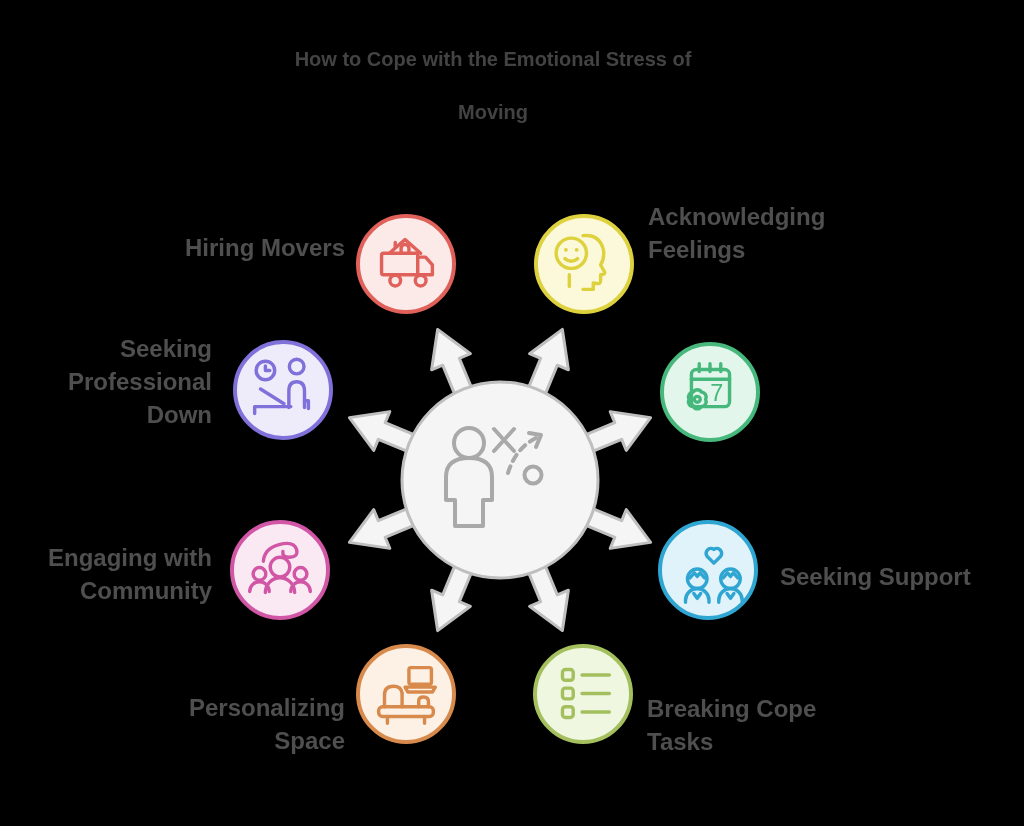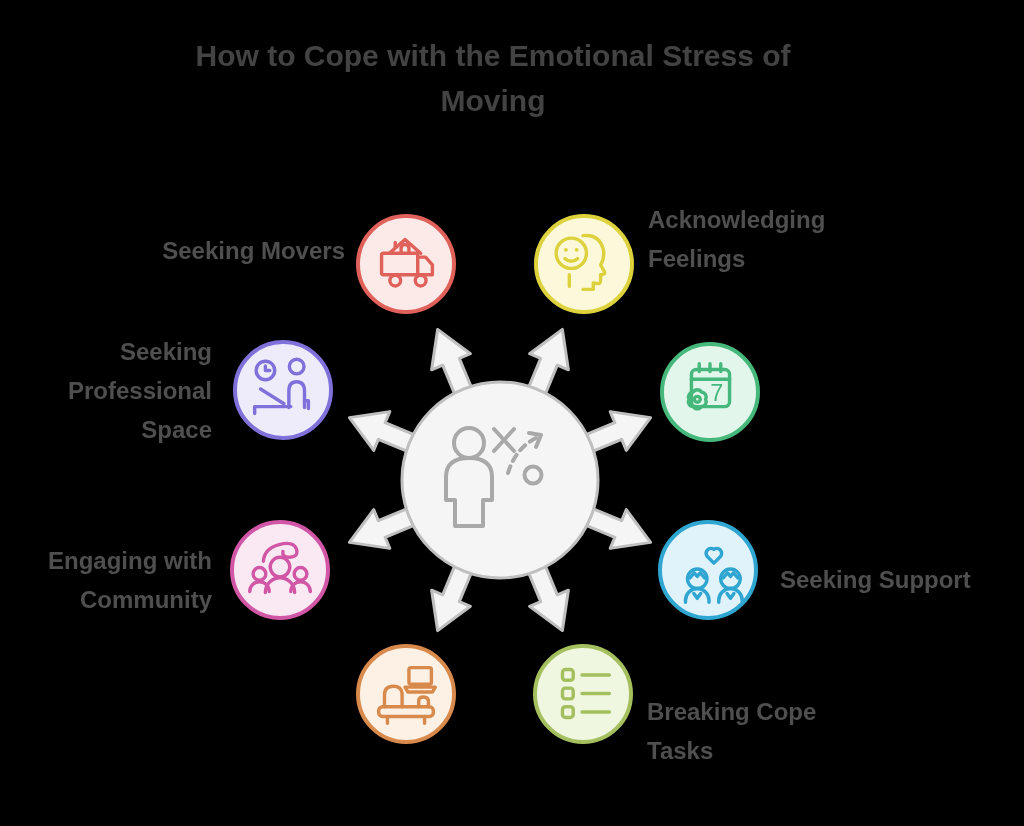--- a/index.html
+++ b/index.html
@@ -3,25 +3,25 @@
 <meta charset="utf-8">
 <style>
   html,body{margin:0;padding:0;background:#000;}
   .stage{
     position:relative;width:1024px;height:826px;overflow:hidden;
     background:var(--background,#000);
     font-family:"Liberation Sans",sans-serif;
   }
   .title{
     position:absolute;left:0;top:33px;width:986px;
-    text-align:center;font-size:30px;line-height:45px;font-weight:bold;
+    text-align:center;font-size:20px;line-height:53px;font-weight:bold;
     color:var(--title-color,#434343);white-space:pre-line;margin:0;
   }
   .label{
-    position:absolute;font-size:24px;line-height:39px;font-weight:bold;
+    position:absolute;font-size:24px;line-height:33px;font-weight:bold;
     color:var(--label-color,#4f4f4f);white-space:pre-line;
   }
   .label.r{text-align:right;}
   .bubble{
     position:absolute;width:100px;height:100px;box-sizing:border-box;
     border:4px solid var(--border,#888);background:var(--fill,#eee);
     color:var(--border,#888);border-radius:50%;
     display:flex;align-items:center;justify-content:center;
   }
   .bubble svg{display:block;}
@@ -143,25 +143,27 @@
     <svg class="ic" width="86" height="86" viewBox="0 0 88 88">
       <rect x="23" y="19" width="11" height="11" rx="3"></rect>
       <rect x="23" y="38" width="11" height="11" rx="3"></rect>
       <rect x="23" y="57" width="11" height="11" rx="3"></rect>
       <path d="M43,24.5 H71"></path>
         <path d="M43,43.5 H71"></path>
         <path d="M43,62.5 H71"></path>
     </svg>
   </div>
 
-  <div class="label r" style="left:45px;top:231px;width:300px">Seeking Movers</div>
+  <div class="label r" style="left:45px;top:231px;width:300px">Hiring Movers</div>
   <div class="label" style="left:648px;top:200px;width:300px">Acknowledging
 Feelings</div>
   <div class="label r" style="left:0px;top:332px;width:212px">Seeking
 Professional
-Space</div>
+Down</div>
   <div class="label r" style="left:0px;top:541px;width:212px">Engaging with
 Community</div>
   <div class="label" style="left:780px;top:560px;width:240px">Seeking Support</div>
+  <div class="label r" style="left:45px;top:691px;width:300px">Personalizing
+Space</div>
   <div class="label" style="left:647px;top:692px;width:300px">Breaking Cope
 Tasks</div>
 
 </div>
 
 </body></html>

